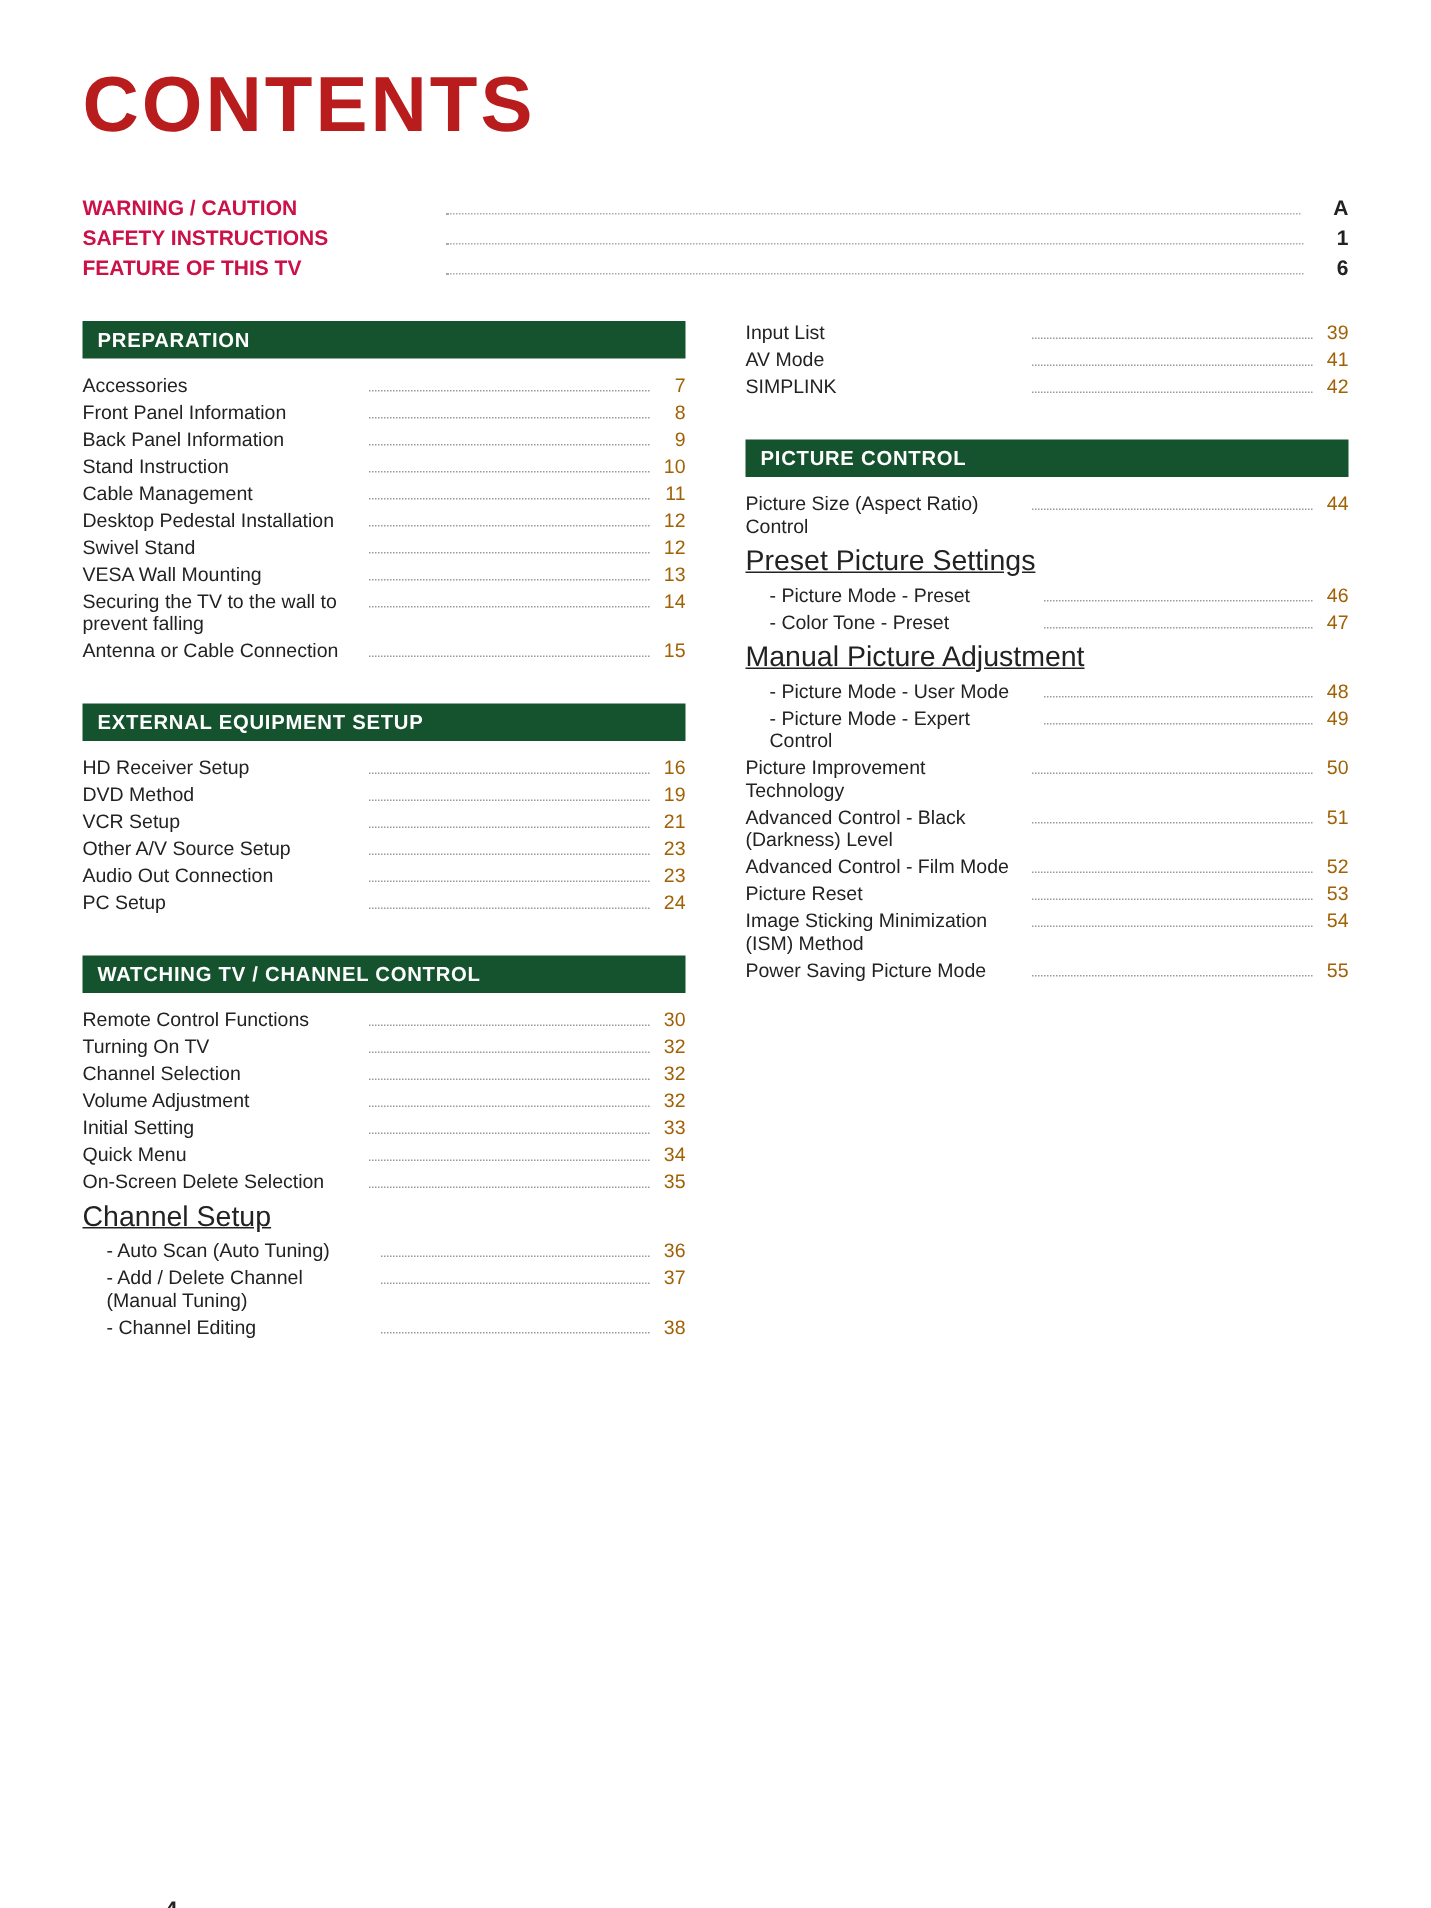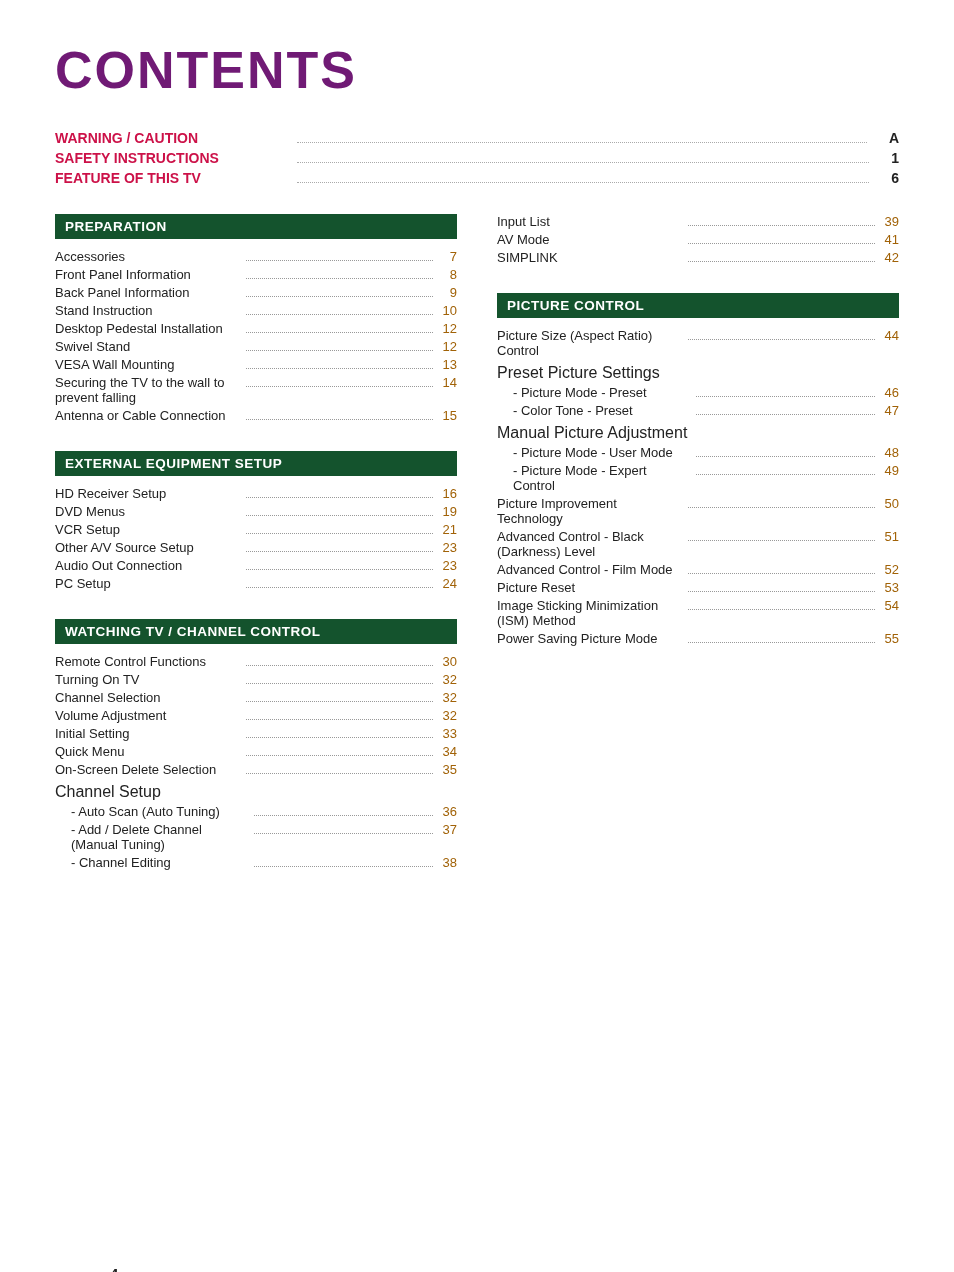--- a/index.html
+++ b/index.html
@@ -9,21 +9,21 @@
       font-size: 13px;
       color: #222;
       width: 954px;
       min-height: 1272px;
       padding: 40px 55px 40px 55px;
     }
 
     .page-title {
       font-size: 52px;
       font-weight: 900;
-      color: #701a75;
+      color: #b91c1c;
       letter-spacing: 2px;
       margin-bottom: 30px;
     }
 
     .intro-links {
       margin-bottom: 28px;
     }
 
     .intro-row {
       display: flex;
@@ -117,21 +117,22 @@
     .page-wrapper {
       position: relative;
       min-height: 1272px;
     }
 
     .toc-row-noline {
       display: flex;
       align-items: baseline;
       margin-bottom: 3px;
       margin-top: 6px;
-      font-size: 16px;
+      font-size: 19px;
+      text-decoration: underline;
     }
 
     .toc-row-noline .toc-label {
       flex: 1;
       color: #222;
     }
   </style>
 </head>
 <body>
 
@@ -178,20 +179,25 @@
             <span class="toc-label">Back Panel Information</span>
             <span class="toc-dots"></span>
             <span class="toc-page">9</span>
           </div>
           <div class="toc-row">
             <span class="toc-label">Stand Instruction</span>
             <span class="toc-dots"></span>
             <span class="toc-page">10</span>
           </div>
           <div class="toc-row">
+            <span class="toc-label">Cable Management</span>
+            <span class="toc-dots"></span>
+            <span class="toc-page">11</span>
+          </div>
+          <div class="toc-row">
             <span class="toc-label">Desktop Pedestal Installation</span>
             <span class="toc-dots"></span>
             <span class="toc-page">12</span>
           </div>
           <div class="toc-row">
             <span class="toc-label">Swivel Stand</span>
             <span class="toc-dots"></span>
             <span class="toc-page">12</span>
           </div>
           <div class="toc-row">
@@ -214,21 +220,21 @@
 
       <div class="section">
         <div class="section-header">EXTERNAL EQUIPMENT SETUP</div>
         <div>
           <div class="toc-row">
             <span class="toc-label">HD Receiver Setup</span>
             <span class="toc-dots"></span>
             <span class="toc-page">16</span>
           </div>
           <div class="toc-row">
-            <span class="toc-label">DVD Menus</span>
+            <span class="toc-label">DVD Method</span>
             <span class="toc-dots"></span>
             <span class="toc-page">19</span>
           </div>
           <div class="toc-row">
             <span class="toc-label">VCR Setup</span>
             <span class="toc-dots"></span>
             <span class="toc-page">21</span>
           </div>
           <div class="toc-row">
             <span class="toc-label">Other A/V Source Setup</span>

